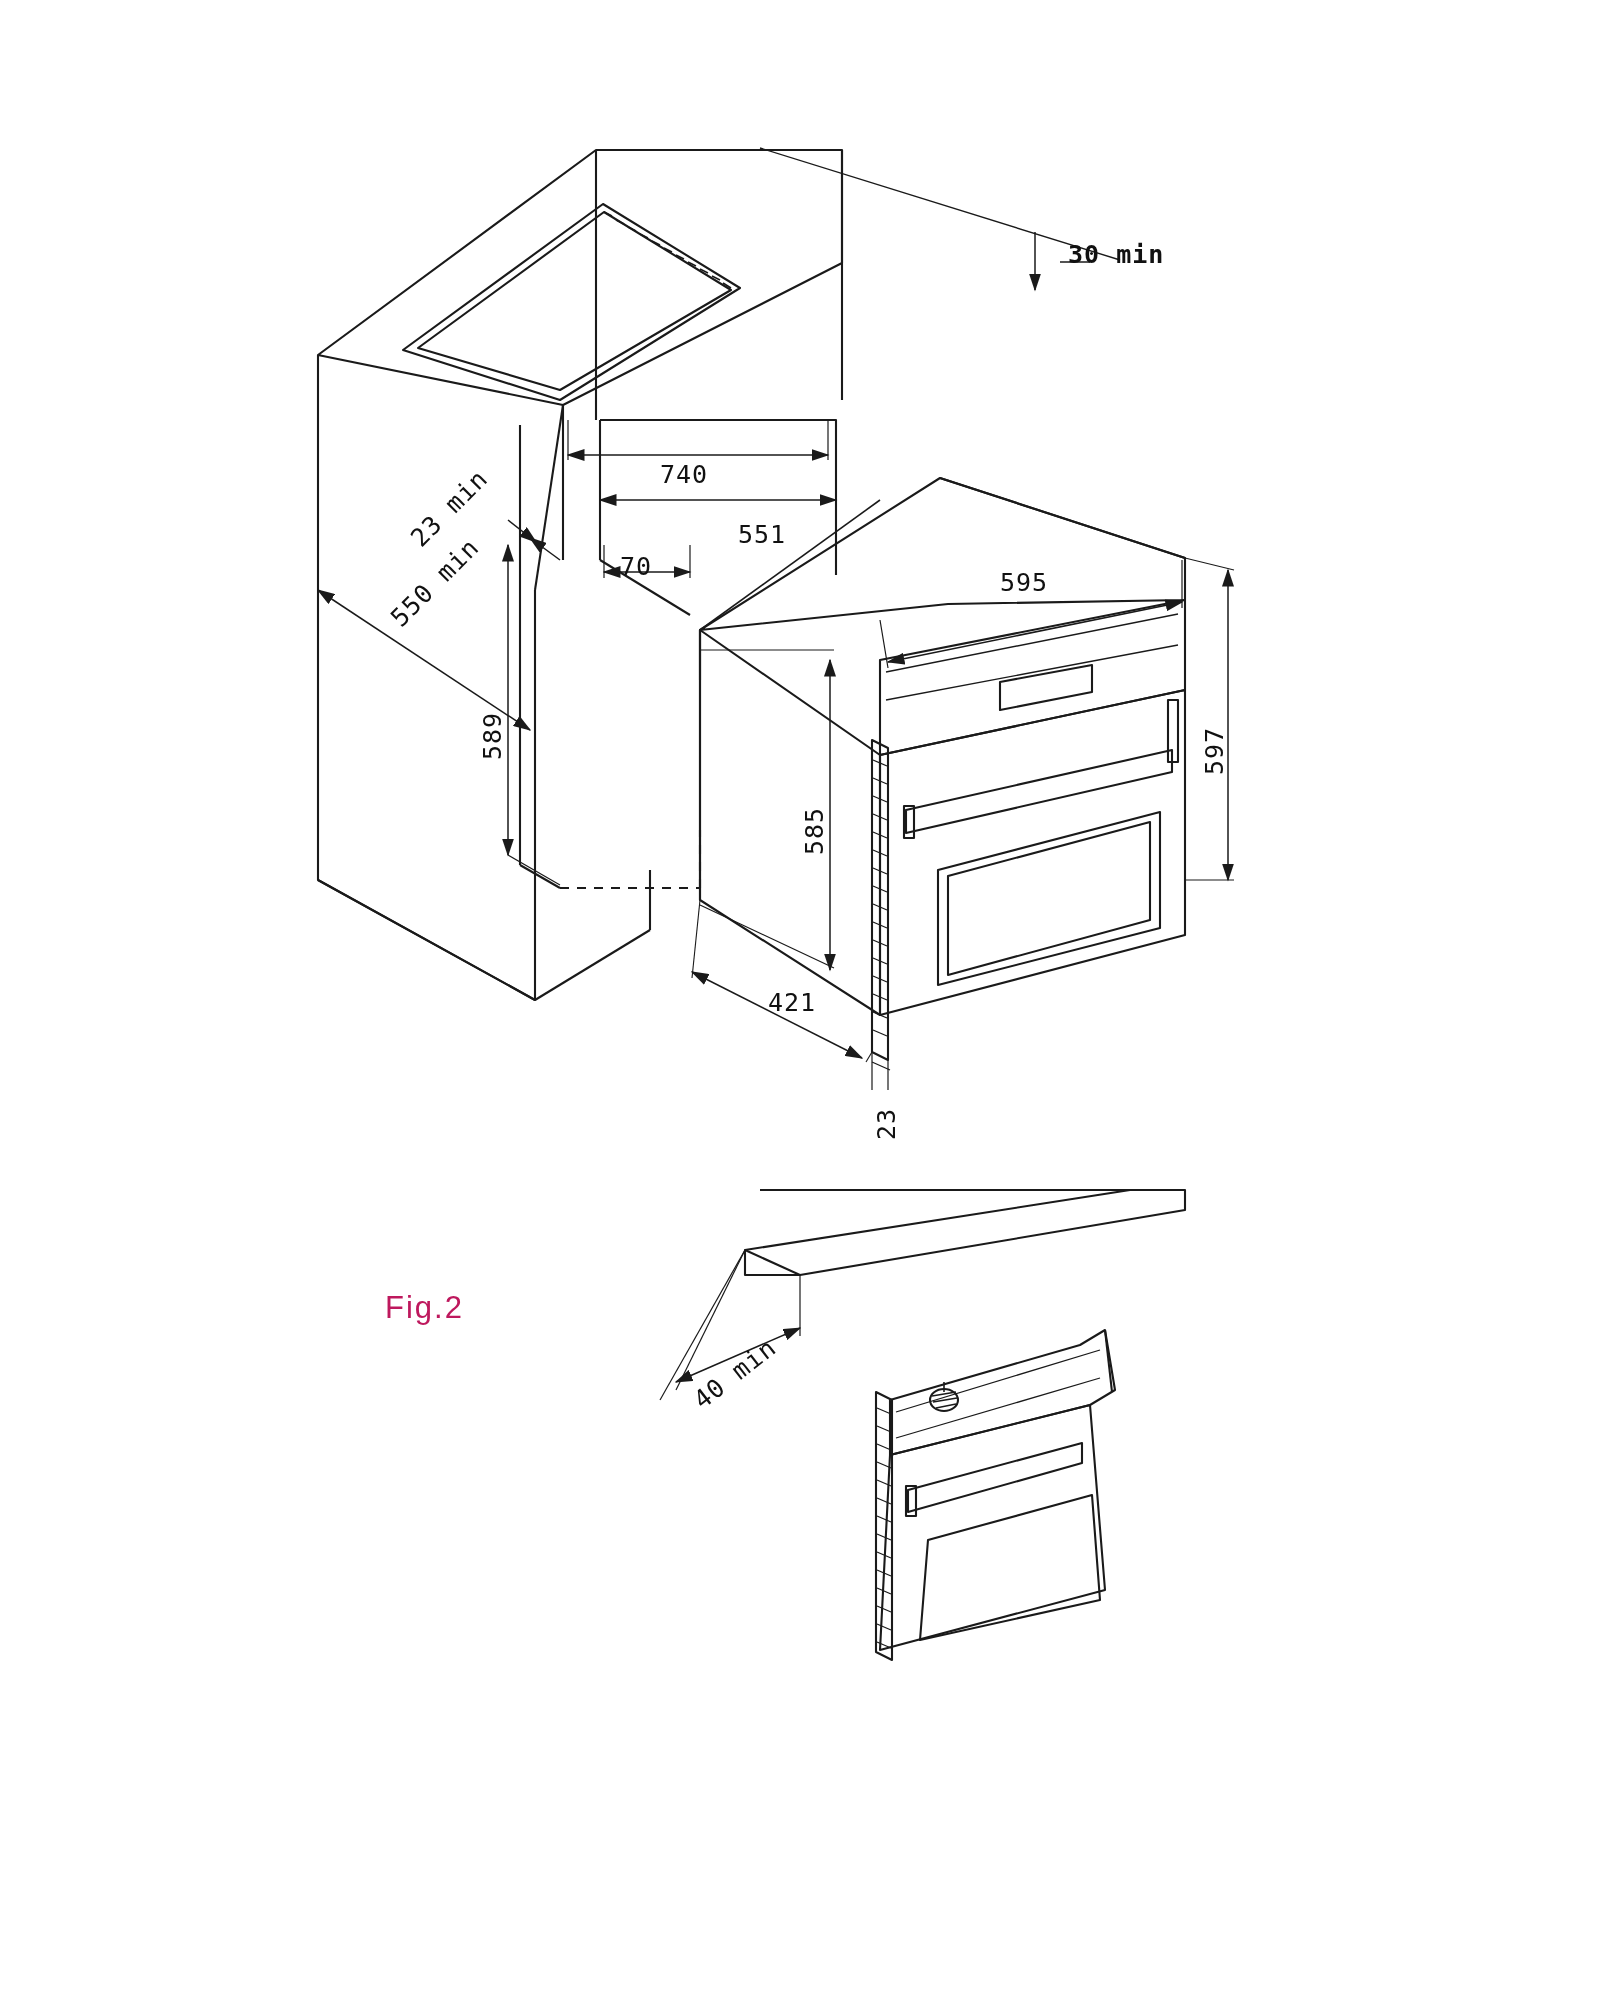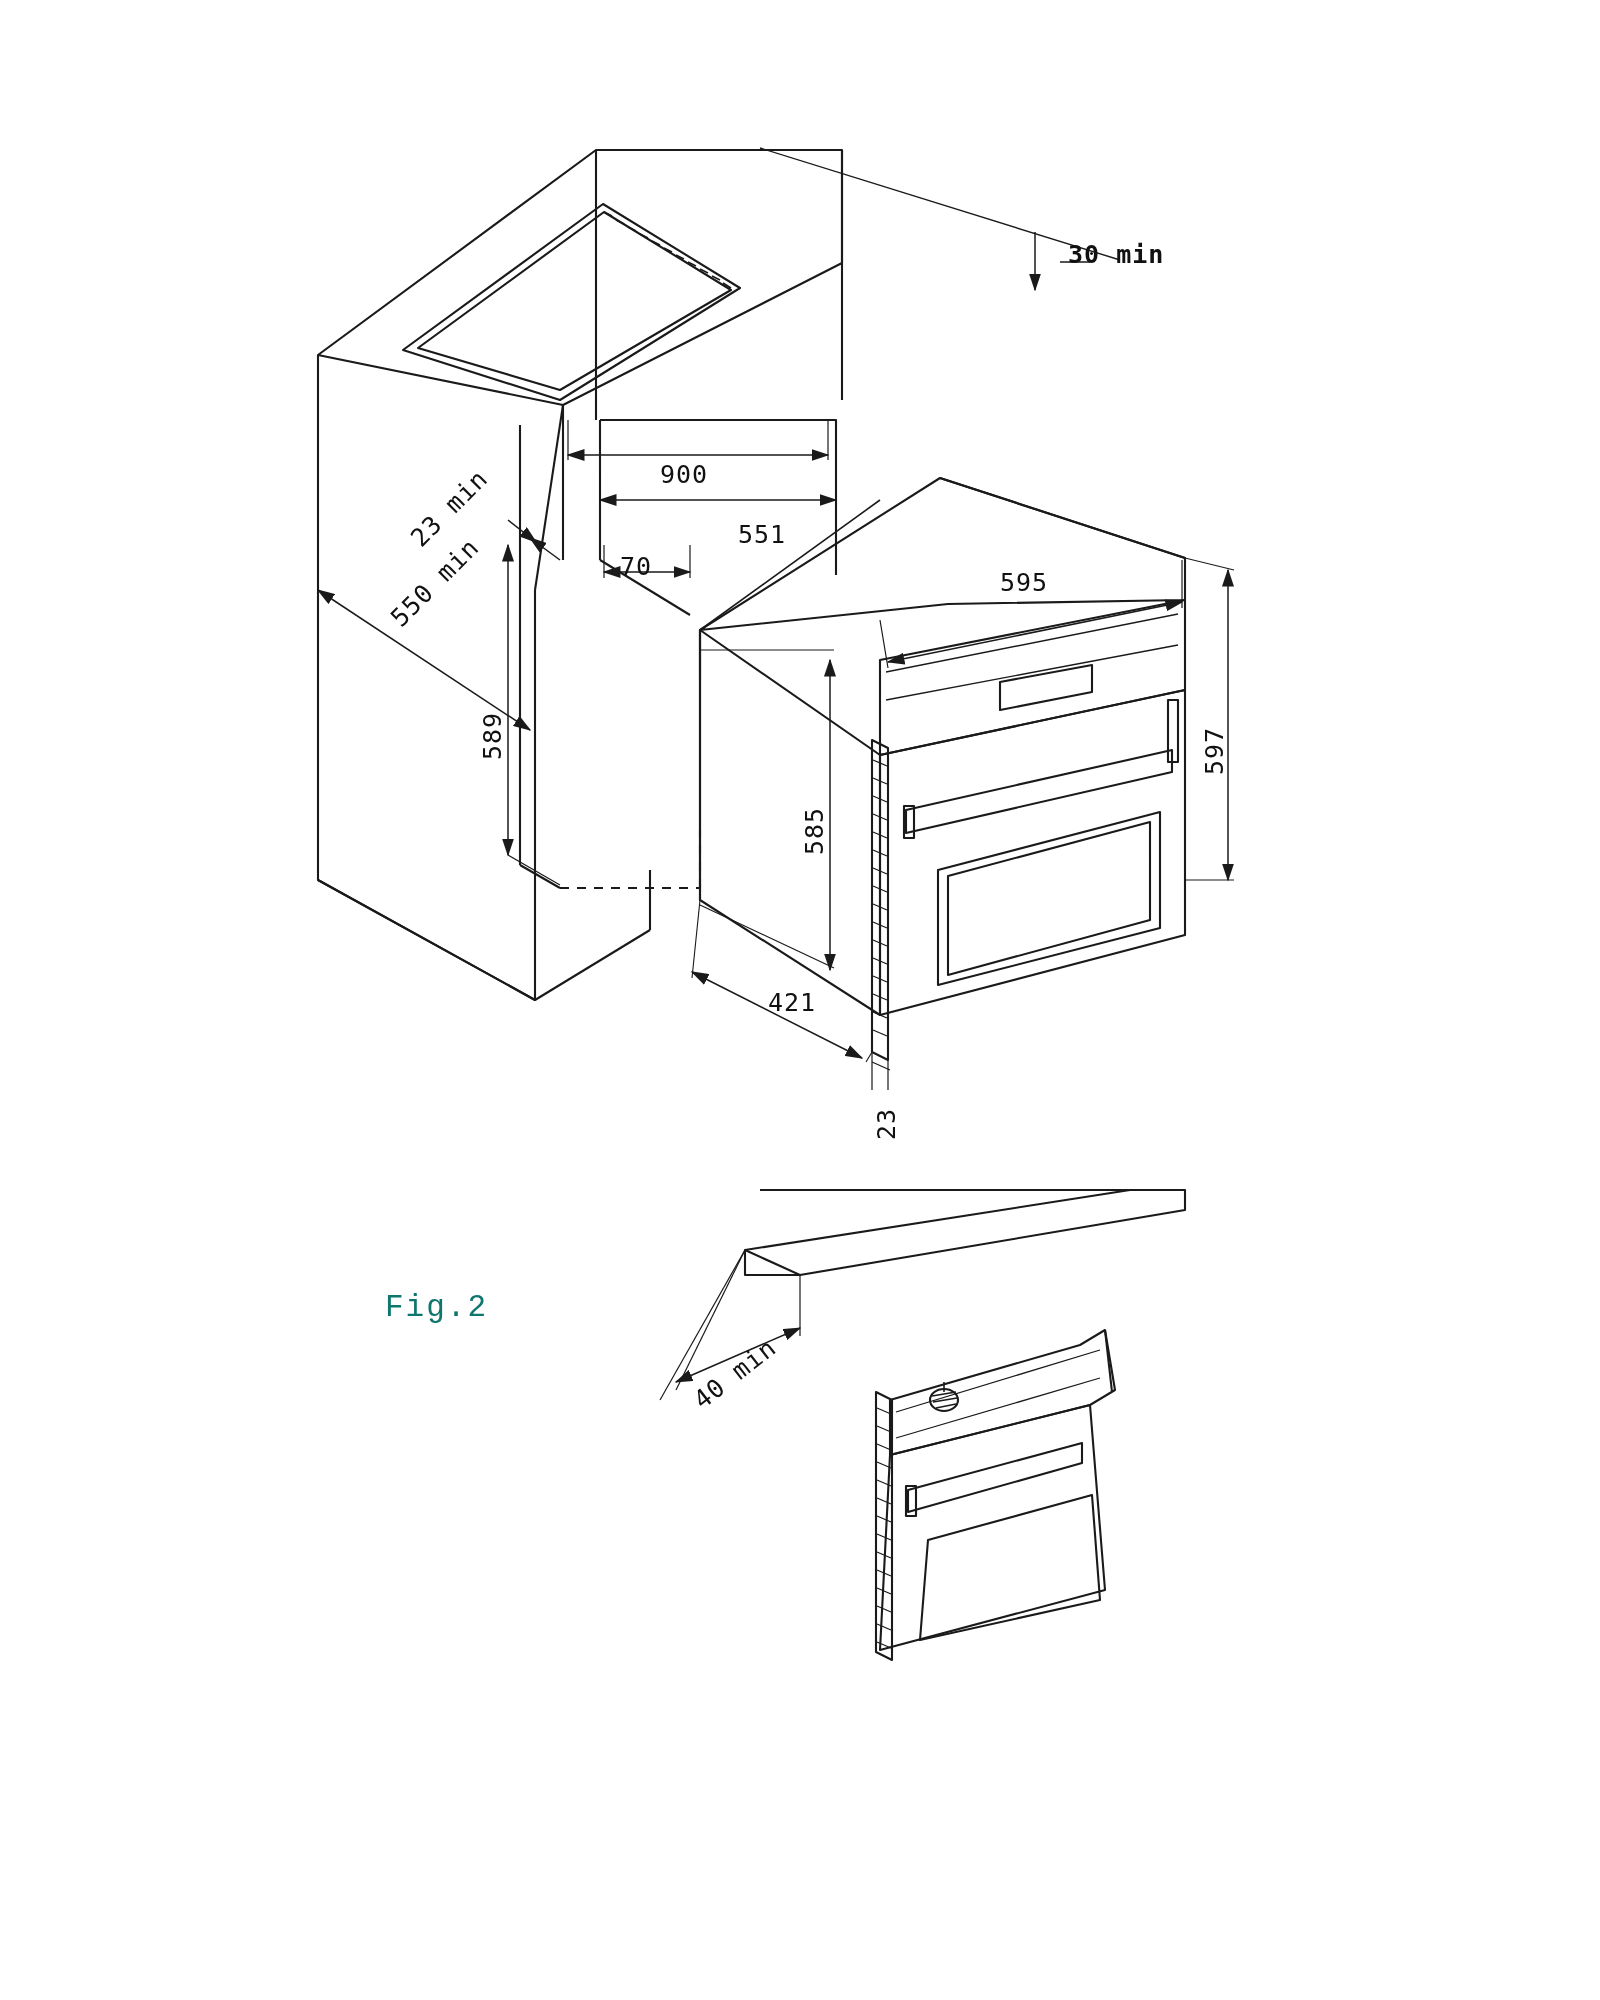--- a/index.html
+++ b/index.html
@@ -24,23 +24,23 @@
   .label {
     position: absolute;
     font-family: "DejaVu Sans Mono", monospace;
     font-size: 25px;
     color: #111111;
     white-space: nowrap;
     letter-spacing: 1px;
   }
   .fig-label {
     position: absolute;
-    font-family: Liberation Mono, monospace;
+    font-family: Liberation Sans, sans-serif;
     font-size: 31px;
-    color: #0f766e;
+    color: #be185d;
     white-space: nowrap;
     letter-spacing: 2px;
   }
   svg { display: block; }
 </style>
 </head>
 <body>
 
 <div id="sheet">
 
@@ -254,21 +254,21 @@
       <path d="M800,1275 L800,1336" stroke-width="1.2"></path>
       <path d="M745,1250 L660,1400" stroke-width="1.2"></path>
     </g>
 
   </svg>
 
   <div class="fig-label" style="left:385px; top:1290px;">Fig.2</div>
 
   <div class="label" style="left:1068px; top:240px;font-weight:bold;">30 min</div>
 
-  <div class="label" style="left:660px; top:460px;">900</div>
+  <div class="label" style="left:660px; top:460px;">740</div>
 
   <div class="label" style="left:738px; top:520px;">551</div>
 
   <div class="label" style="left:1000px; top:568px;">595</div>
 
   <div class="label" style="left:620px; top:552px;">70</div>
 
   <div class="label" style="left:405px; top:532px; transform:rotate(-45deg); transform-origin:left top;">23 min</div>
 
   <div class="label" style="left:385px; top:612px; transform:rotate(-45deg); transform-origin:left top;">550 min</div>

